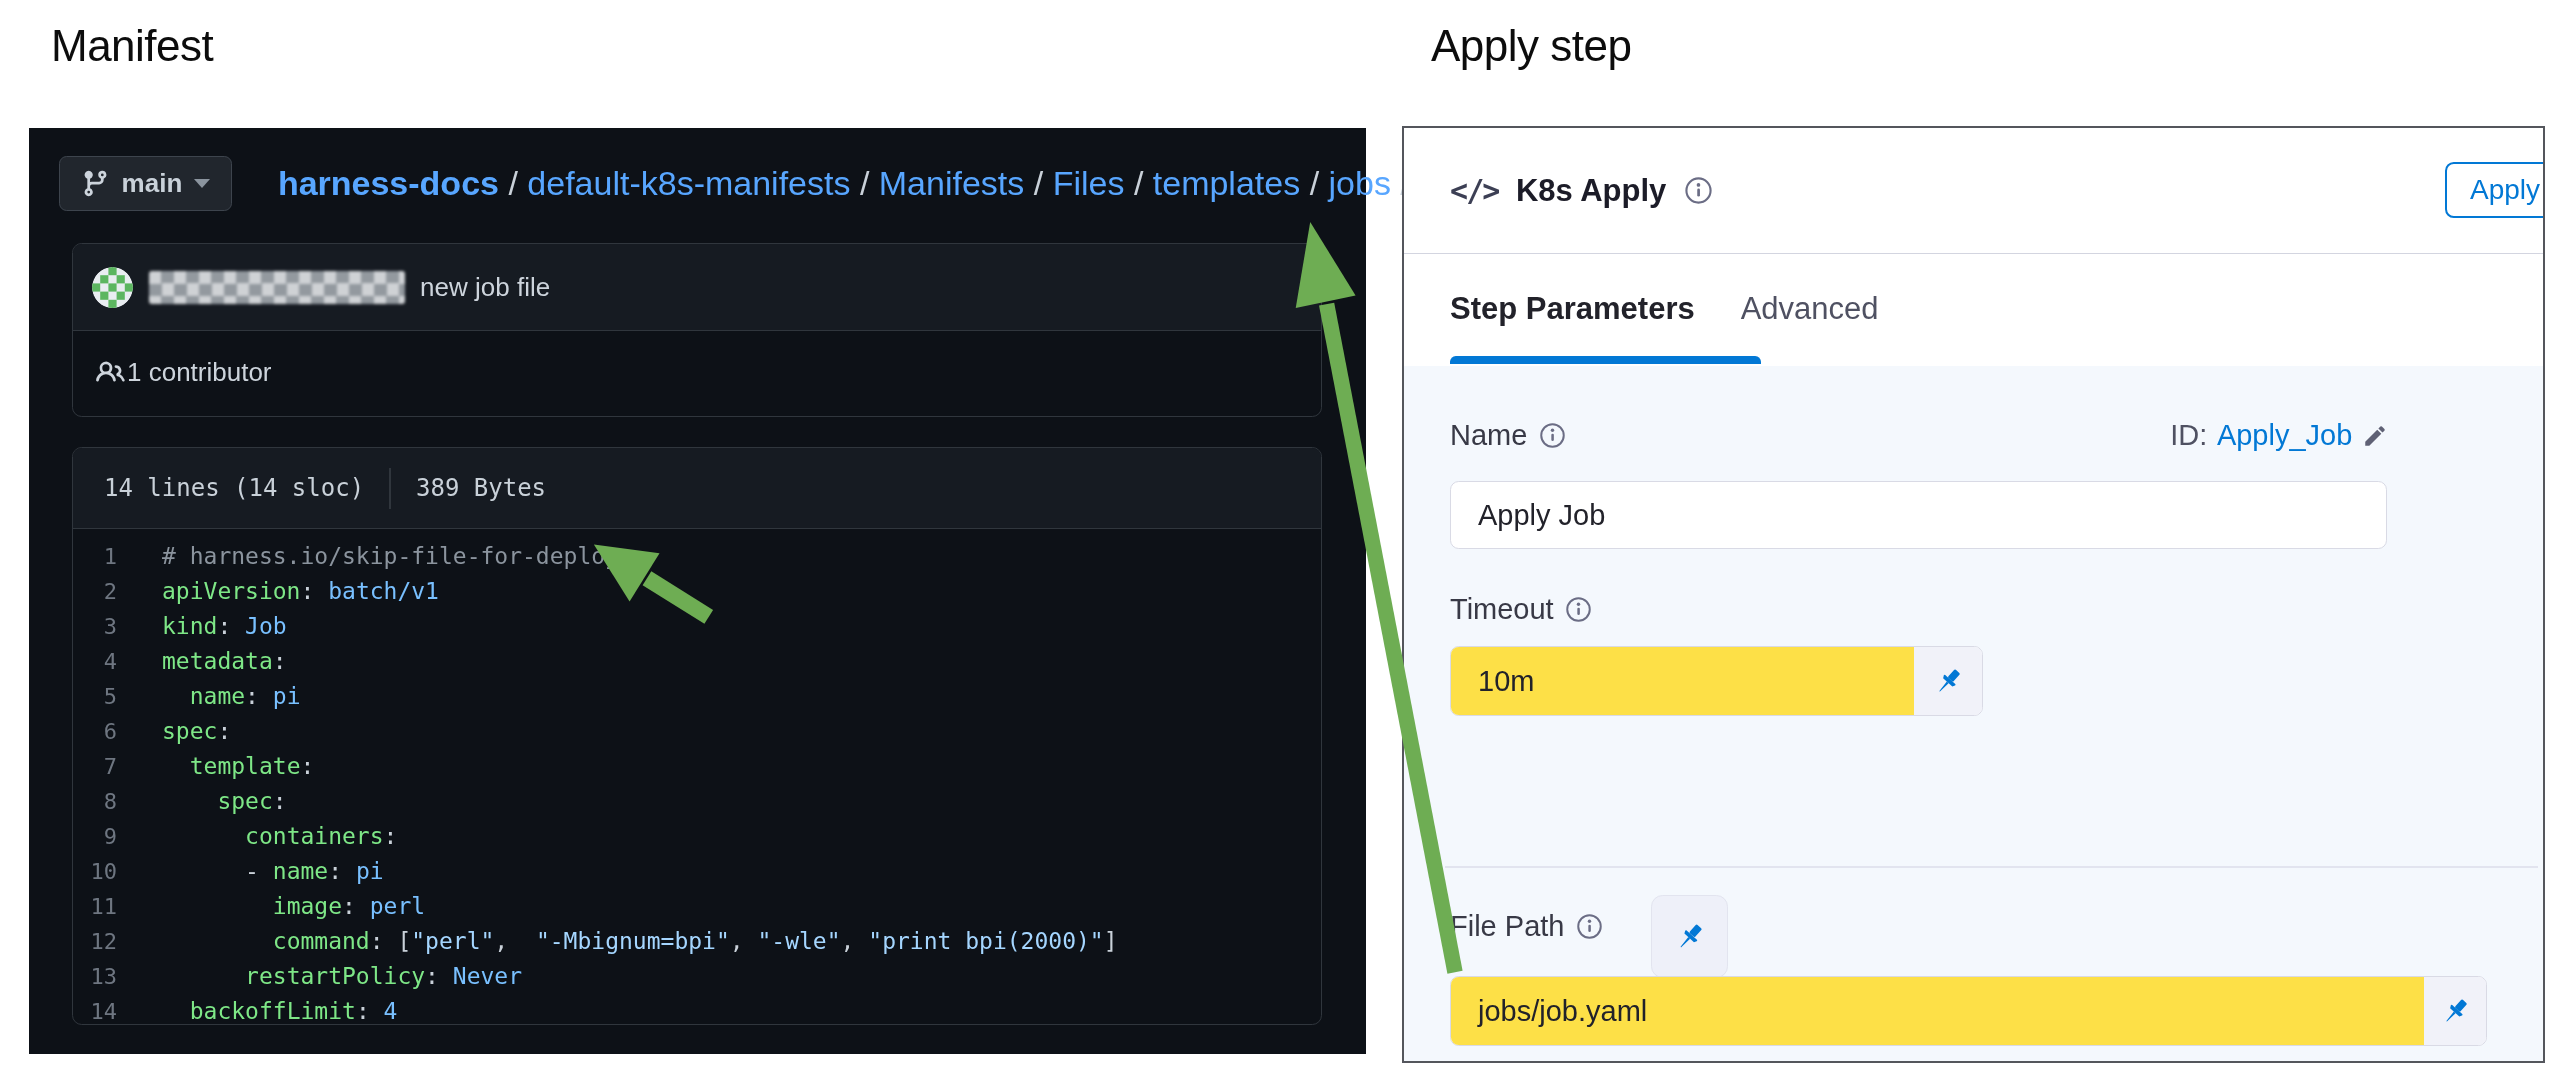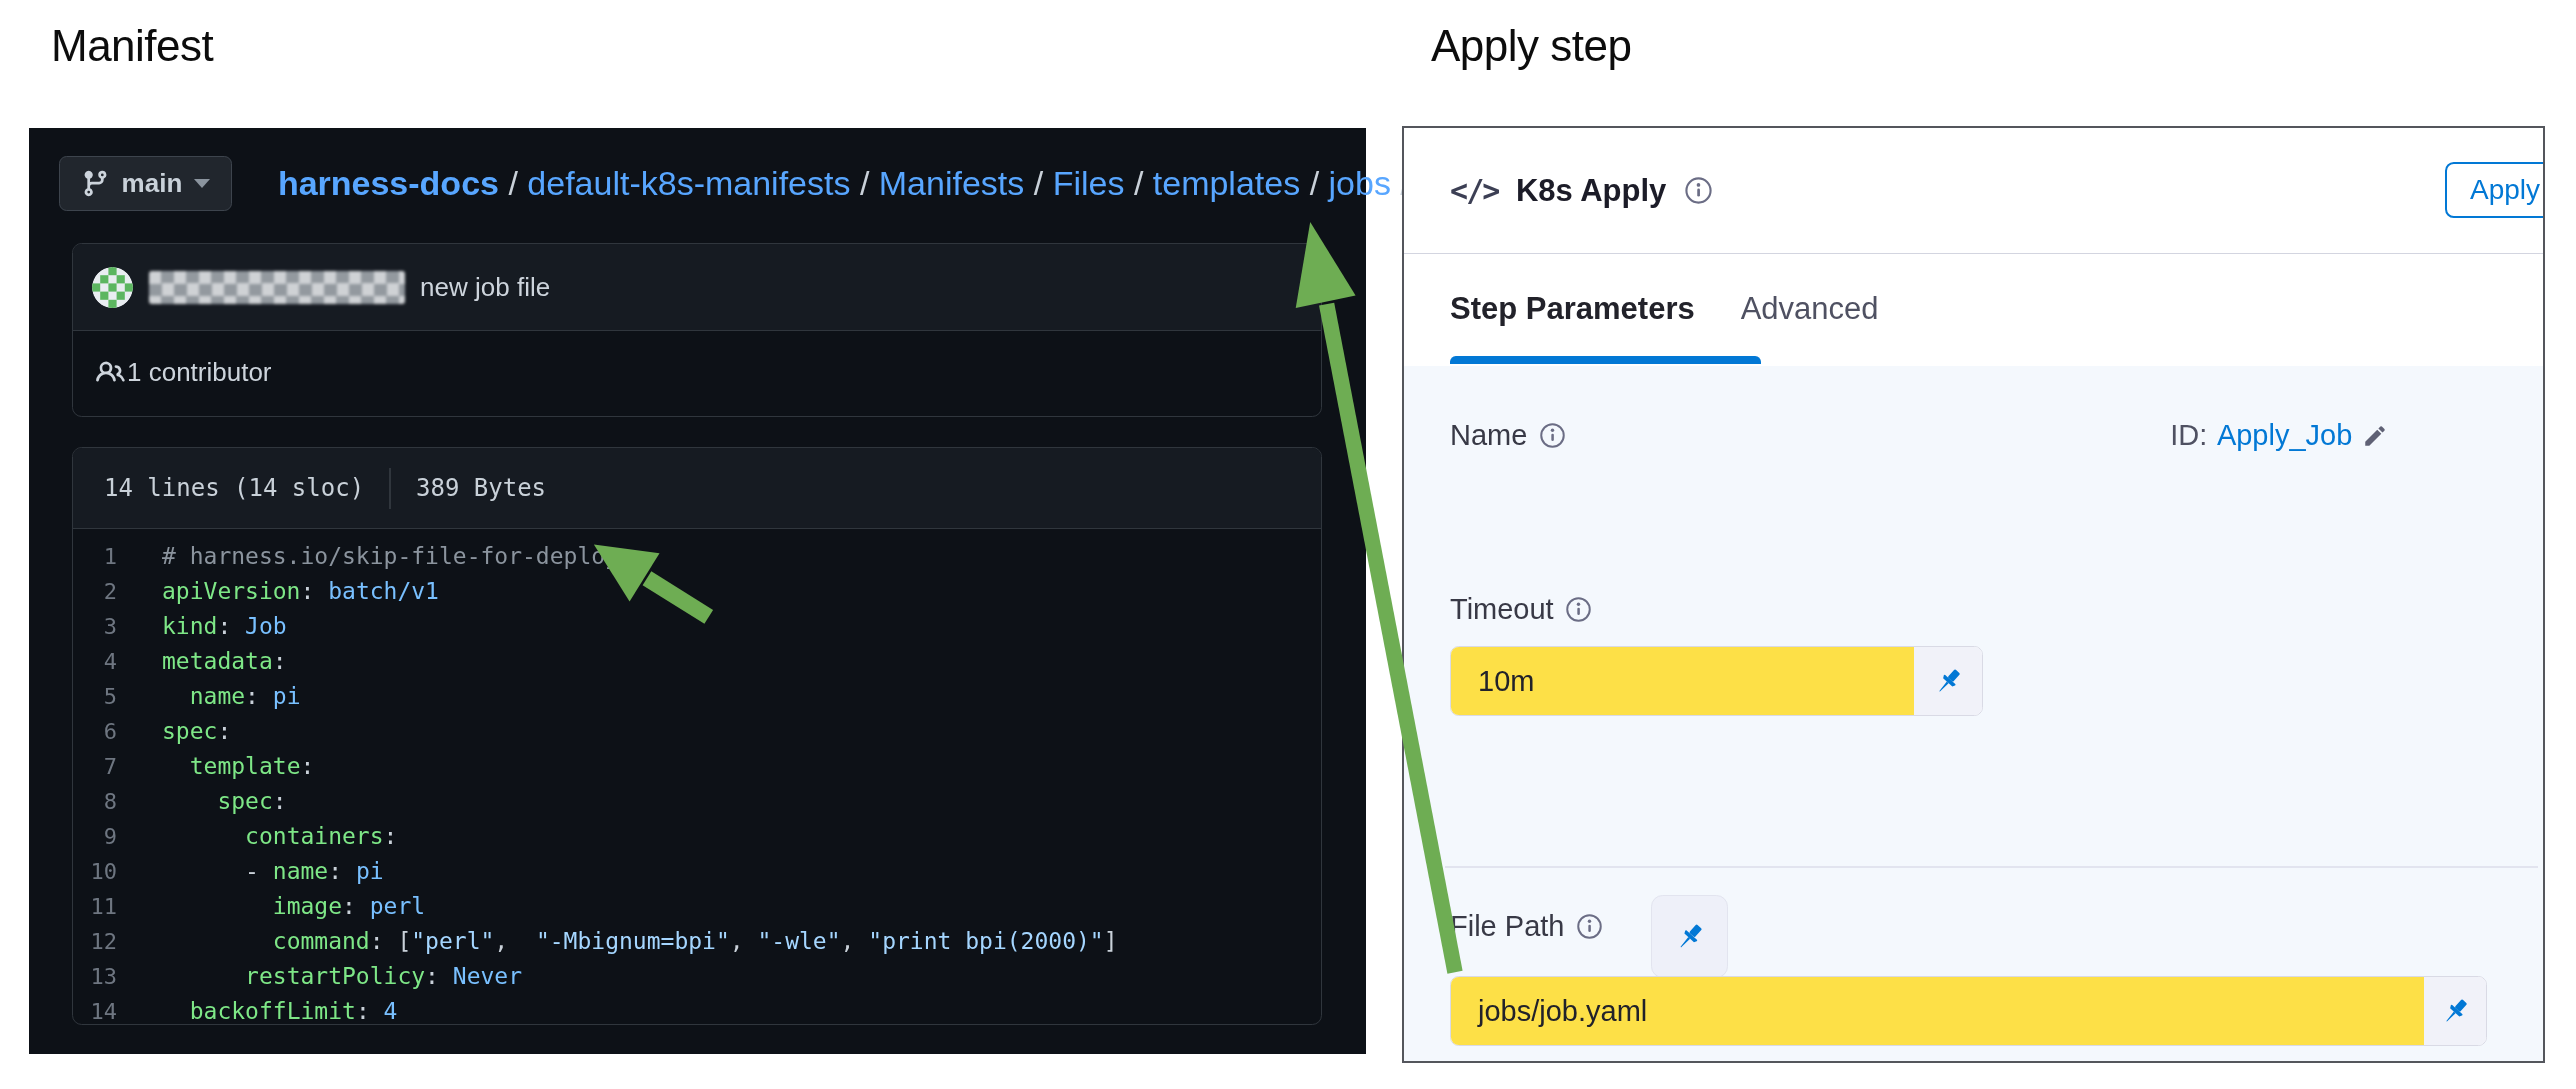--- a/index.html
+++ b/index.html
@@ -229,20 +229,21 @@
     </div>
     <div class="id-group">
       <span class="id-prefix">ID:</span>
       <span class="id-value">Apply_Job</span>
       <span class="icon">
         <svg width="26" height="26" viewBox="0 0 24 24" fill="#5f6175">
             <path d="M3 17.25V21h3.75L17.81 9.94l-3.75-3.75L3 17.25zM20.71 7.04c.39-.39.39-1.02 0-1.41l-2.34-2.34a1 1 0 0 0-1.41 0l-1.83 1.83 3.75 3.75 1.83-1.83z"></path>
           </svg>
       </span>
     </div>
+    <input class="text-input" style="left: 46px; top: 115px; width: 937px;" readonly="" value="Apply Job">
 
     <div class="fld-label" style="left:46px;top:227px;">
       <span>Timeout</span>
       <span class="icon">
         <svg width="27" height="27" viewBox="0 0 30 30">
             <circle cx="15" cy="15" r="12.5" fill="none" stroke="#6b6d85" stroke-width="2.2"></circle>
             <rect x="13.7" y="13" width="2.8" height="8.2" rx="1.4" fill="#6b6d85"></rect>
             <circle cx="15" cy="9.2" r="1.9" fill="#6b6d85"></circle>
           </svg>
       </span>

